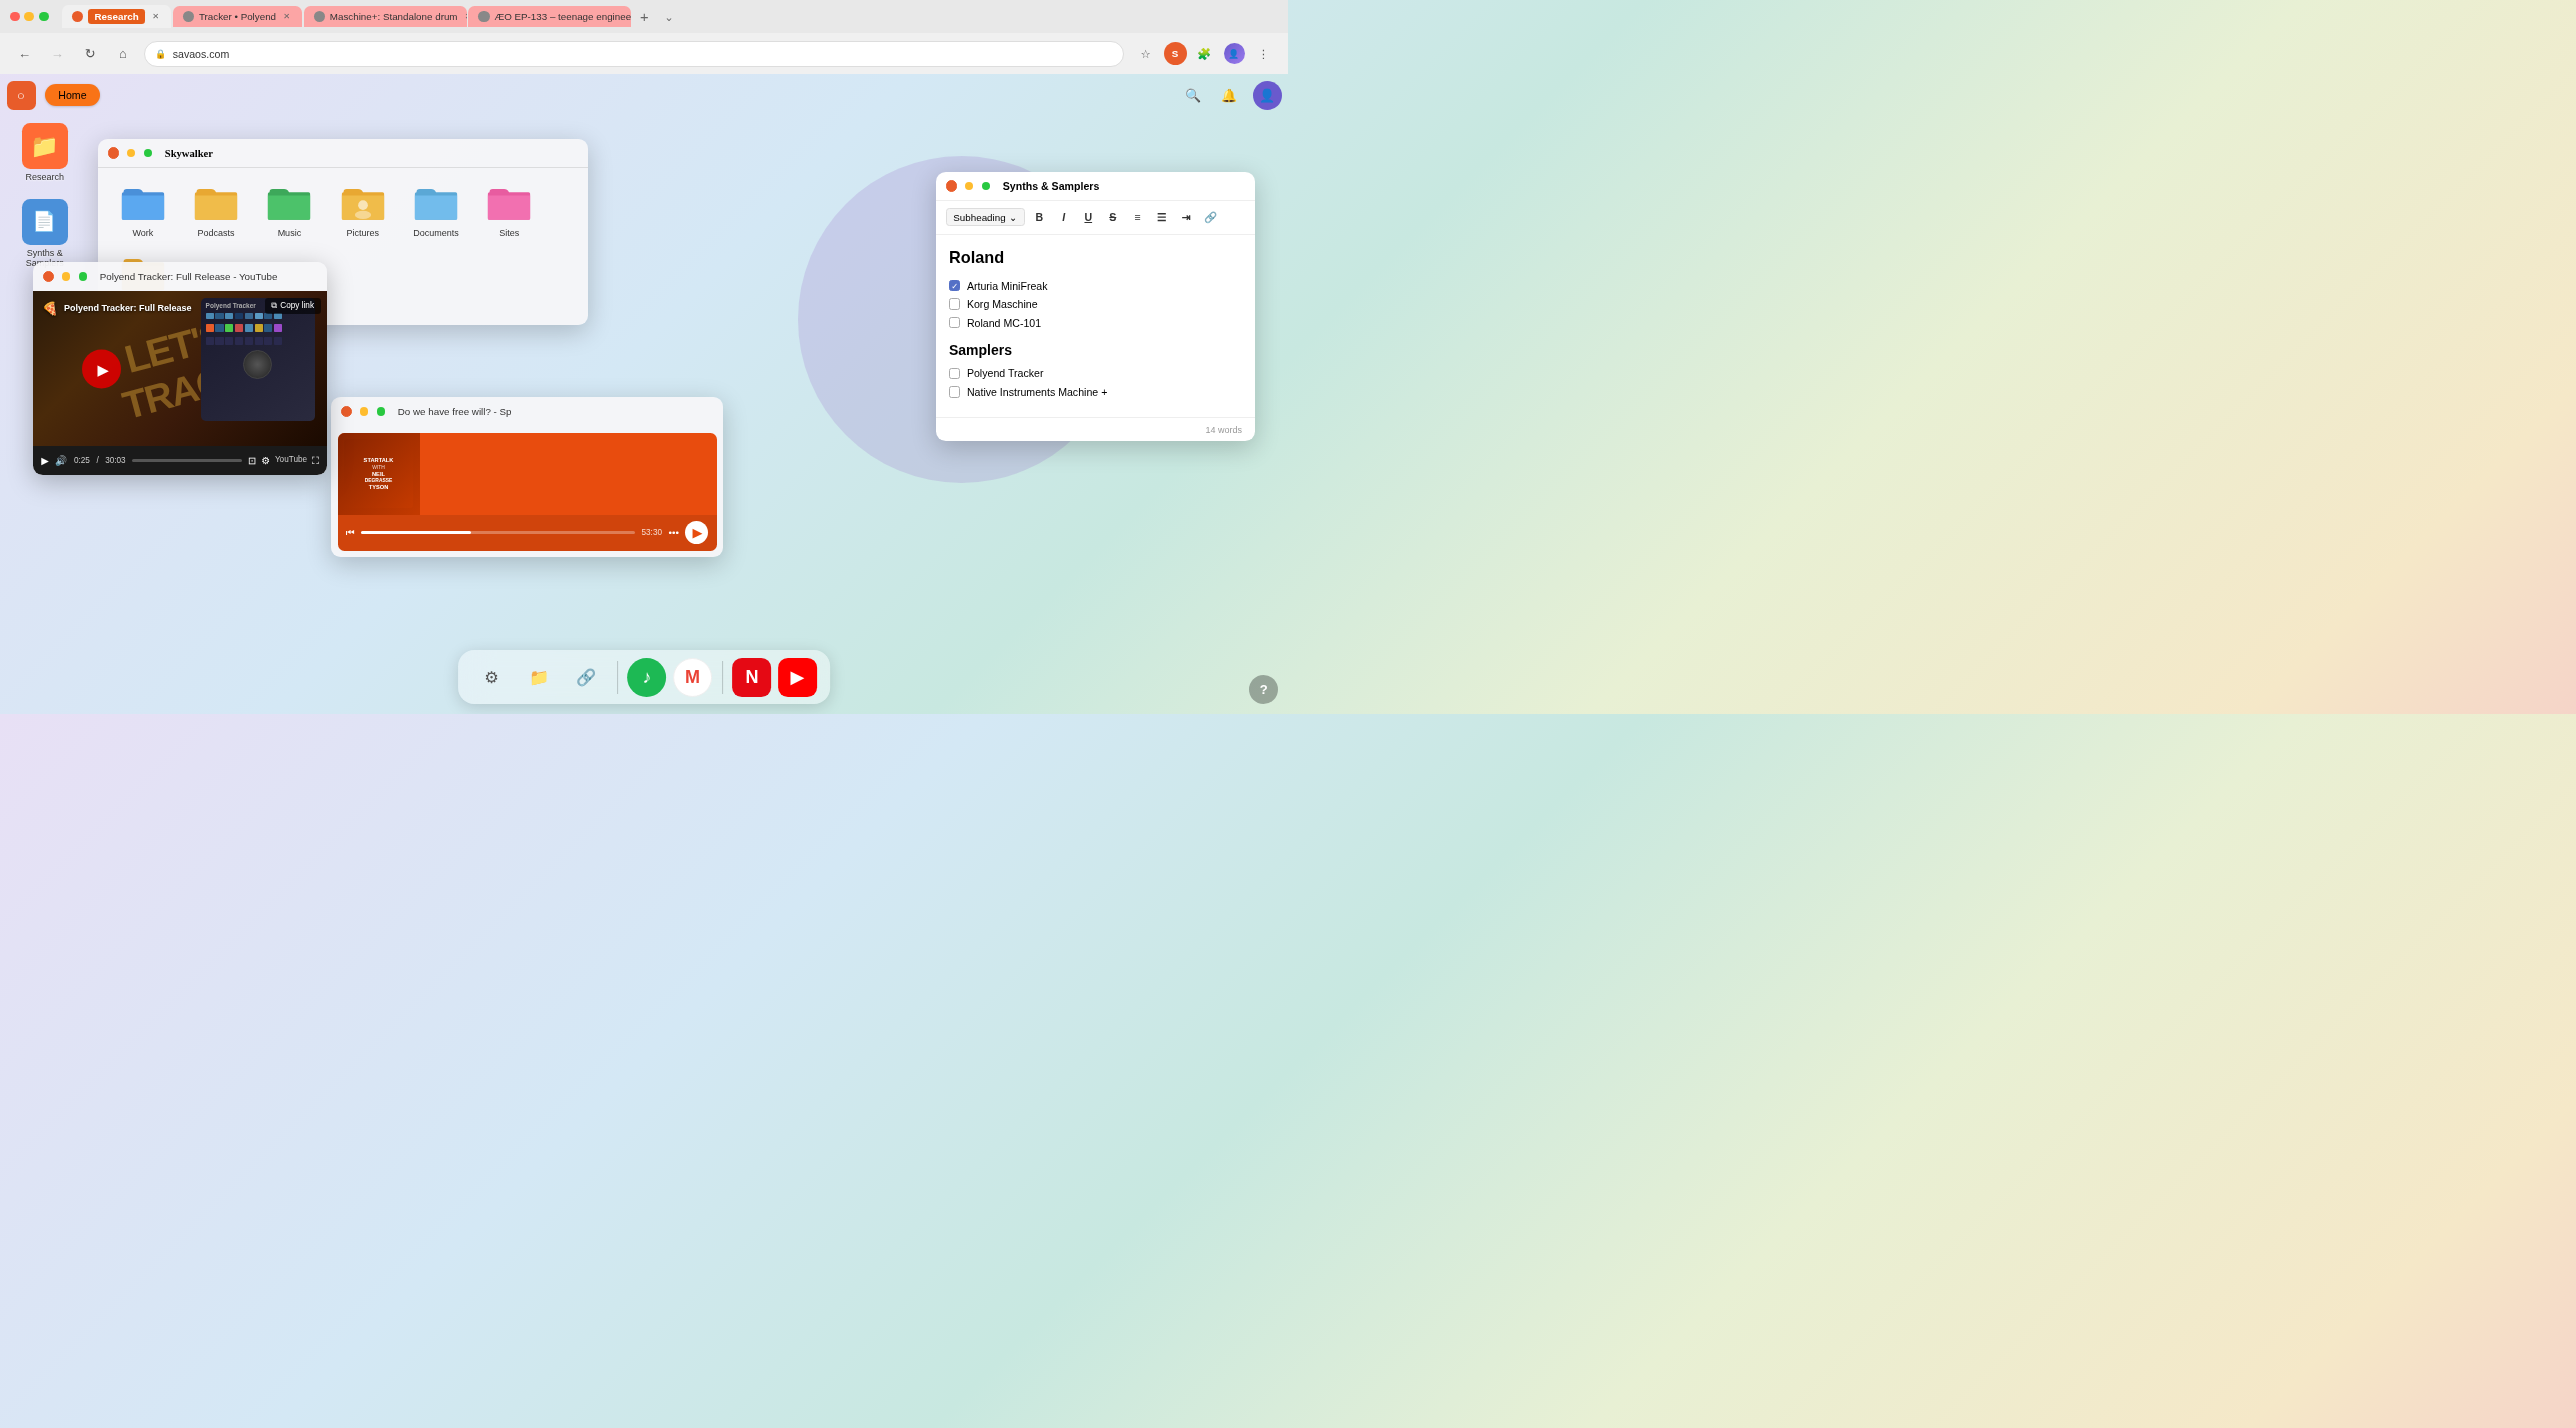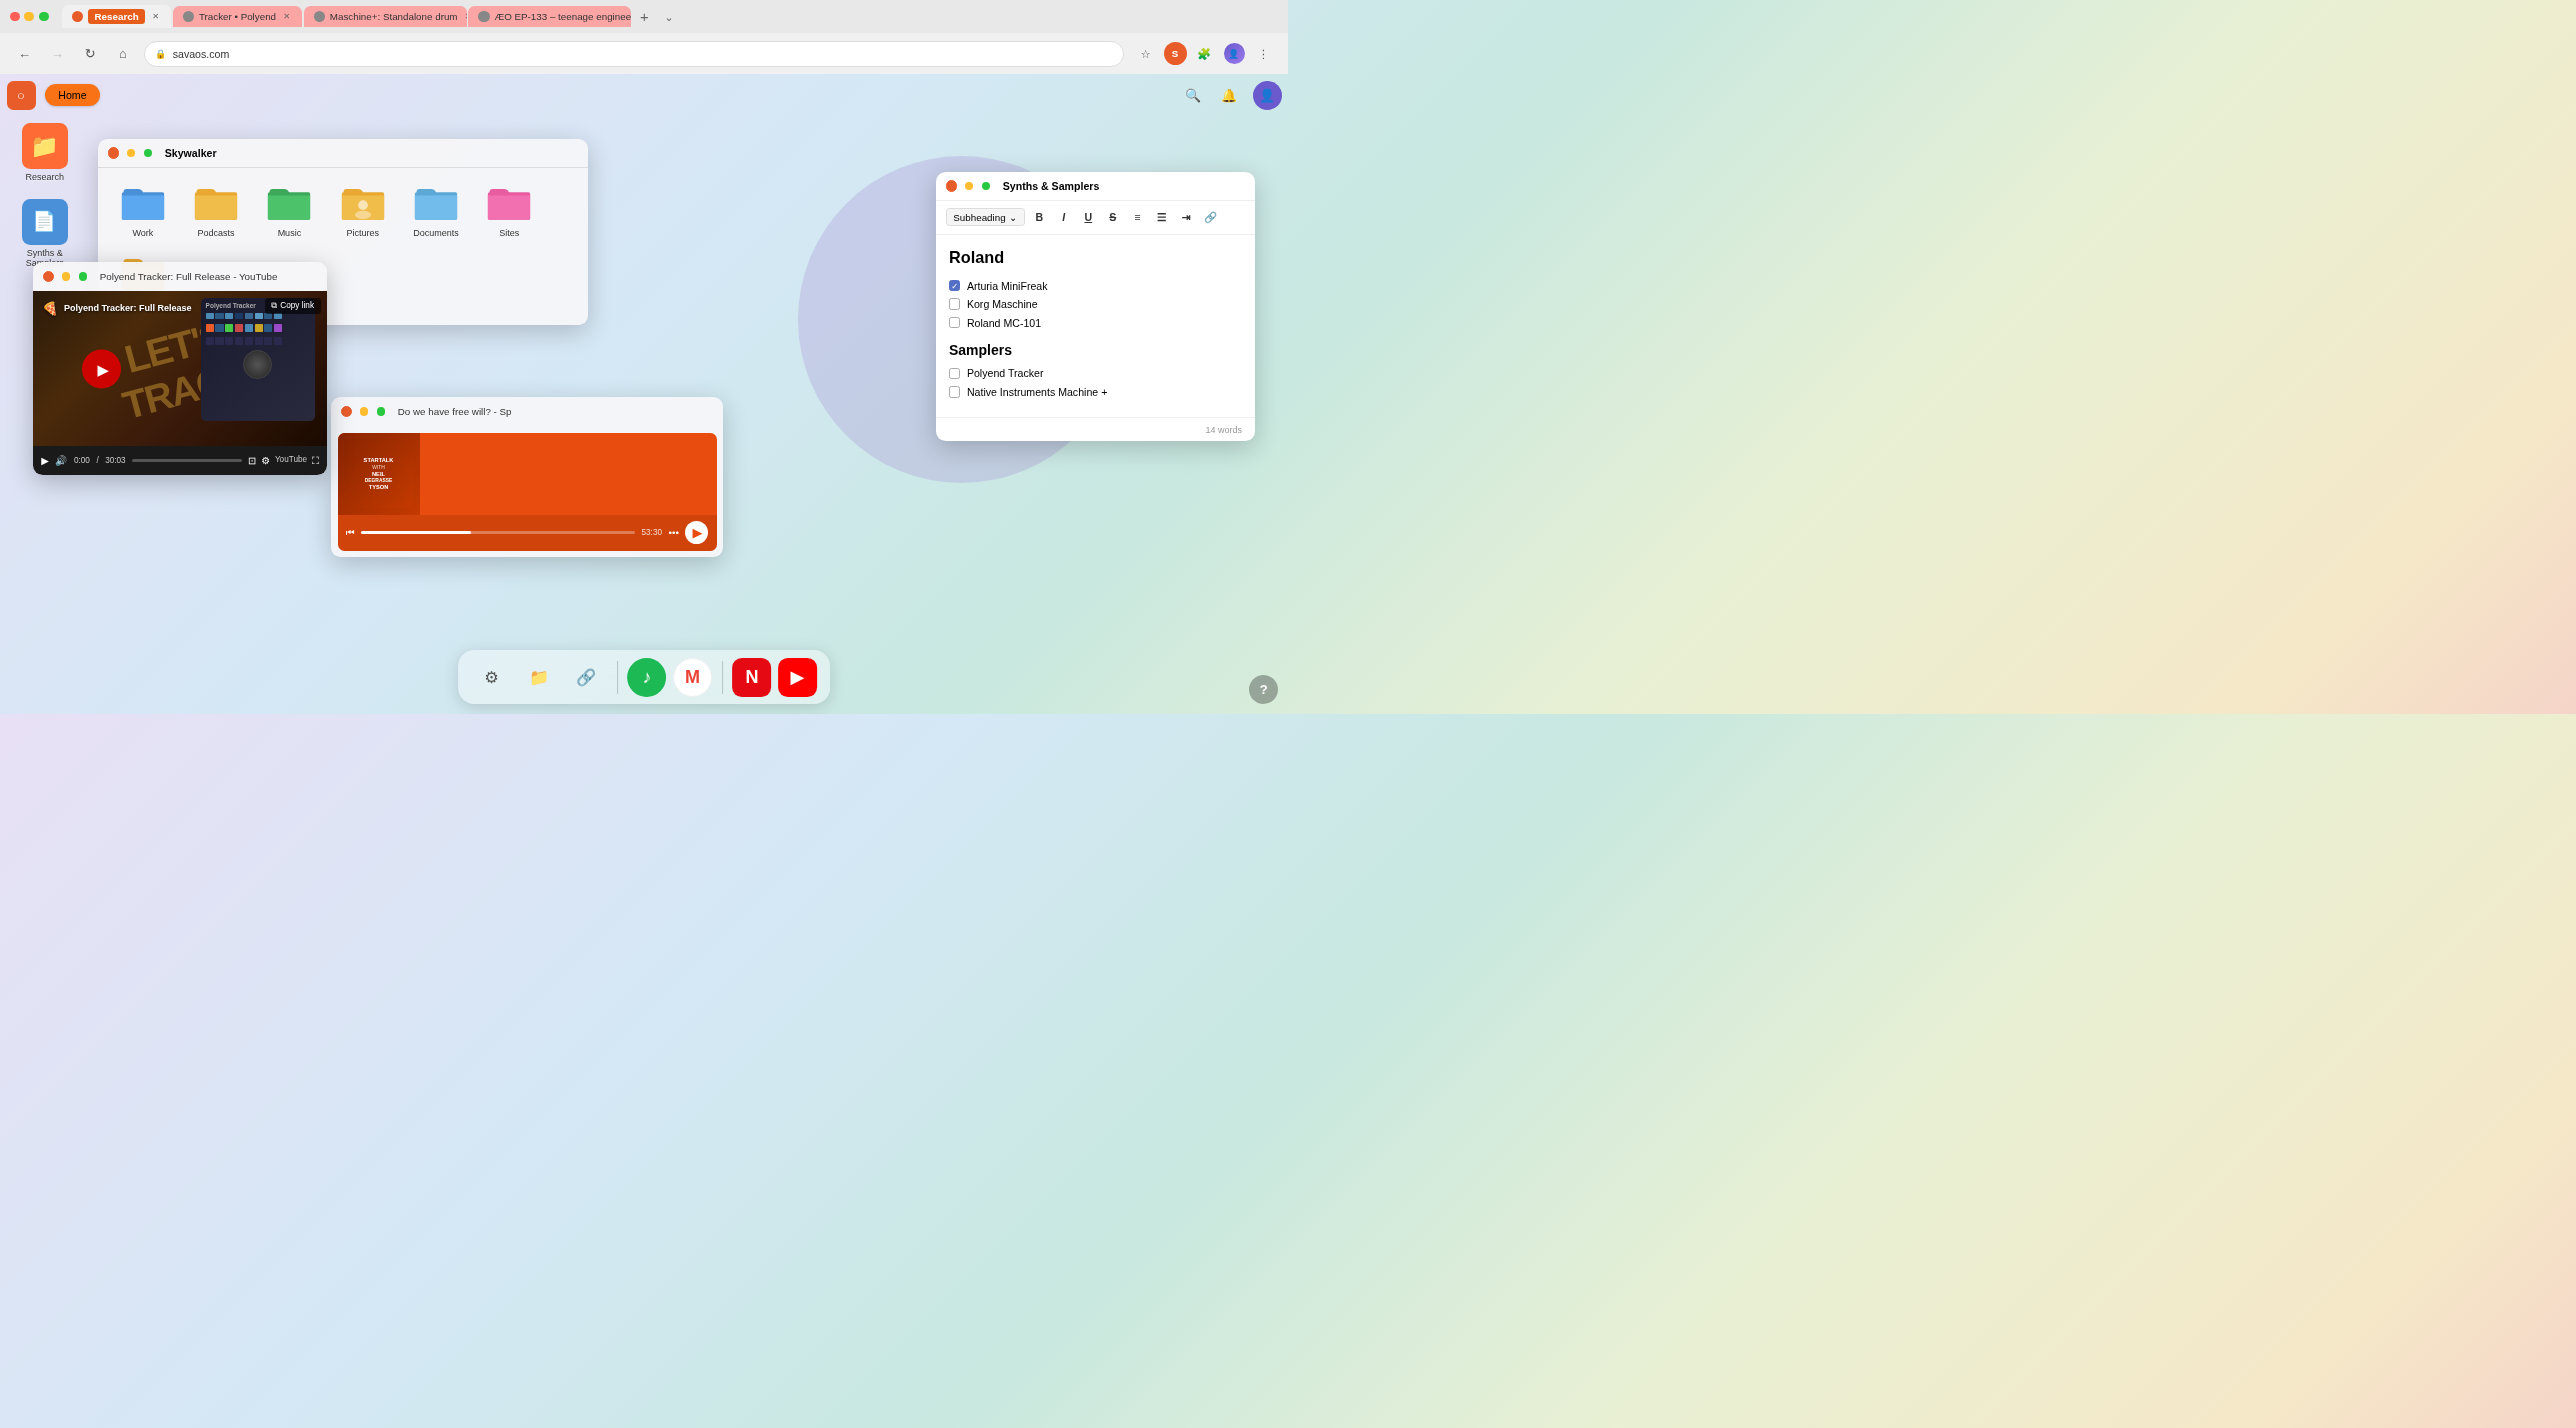--- a/index.html
+++ b/index.html
@@ -281,20 +281,21 @@
       z-index: 10;
     }
 
     .window-titlebar {
       height: 29px;
       display: flex;
       align-items: center;
       padding: 0 9.8px;
       gap: 6.5px;
       border-bottom: 0.8px solid rgba(0,0,0,0.1);
+      font-family: Liberation Serif, serif;
     }
 
     .window-title {
       font-size: 10.6px;
       font-weight: 600;
       margin-left: 6.5px;
     }
 
     .window-content {
       padding: 16.3px;
@@ -1015,21 +1016,21 @@
         <div class="yt-copy-link">
           <span>⧉</span>
           <span>Copy link</span>
         </div>
       </div>
     </div>
 
     <div class="yt-controls">
       <span class="yt-ctrl-icon">▶</span>
       <span class="yt-ctrl-icon">🔊</span>
-      <span class="yt-time">0:00</span>
+      <span class="yt-time">0:25</span>
       <span class="yt-time">/</span>
       <span class="yt-time">30:03</span>
       <div class="yt-progress">
         <div style="width:0%;height:100%;background:#cc0000;border-radius:1.6px;"></div>
       </div>
       <div class="yt-controls-right">
         <span class="yt-ctrl-icon">⊡</span>
         <span class="yt-ctrl-icon">⚙</span>
         <span class="yt-time">YouTube</span>
         <span class="yt-ctrl-icon">⛶</span>

